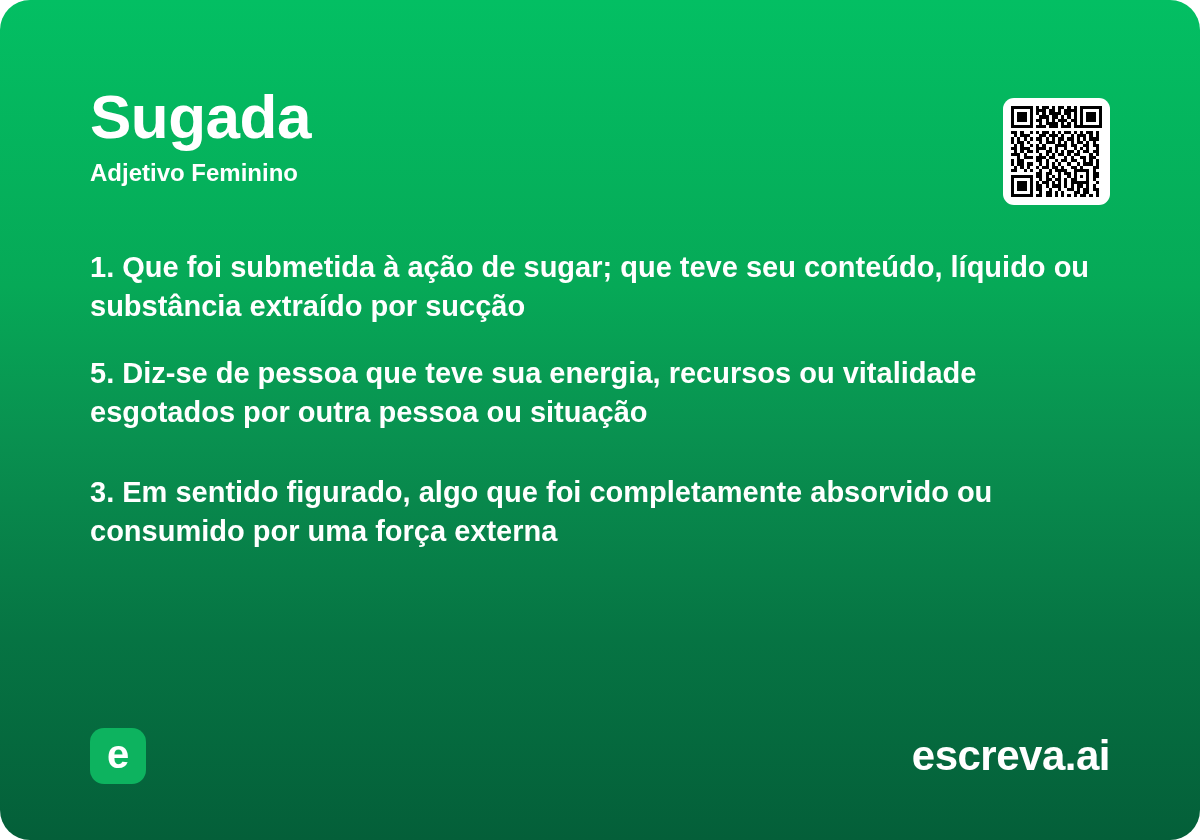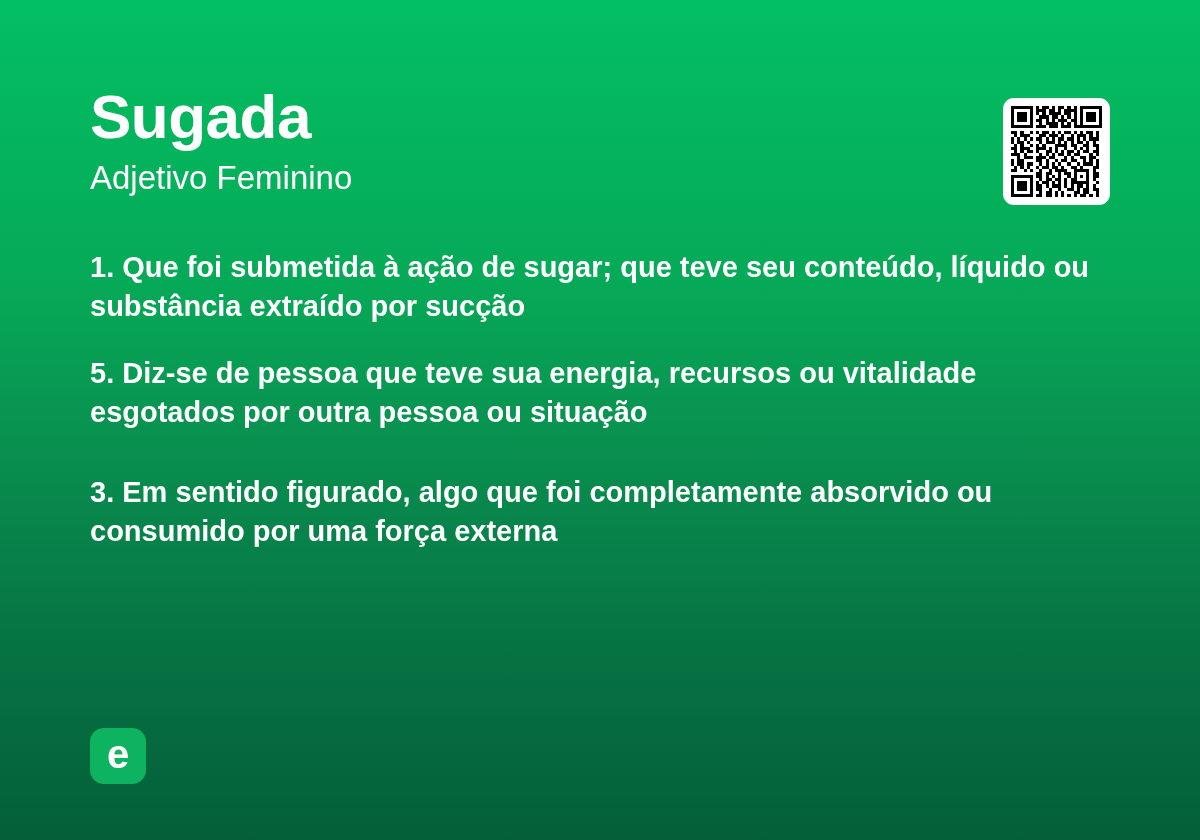--- a/index.html
+++ b/index.html
@@ -12,40 +12,41 @@
     position:relative;
     width:1200px; height:840px;
     background:linear-gradient(180deg,
       #03bf63 0%,
       #06a957 34%,
       #099150 52%,
       #067443 76%,
       #045f39 100%);
     color:#ffffff;
     overflow:hidden;
+    border-radius:30px;
   }
 
   
   .header {
     position:absolute;
     left:90px; top:86px;
     width:880px;
   }
   .word-title {
     font-size:62px;
     font-weight:bold;
     line-height:1.0;
     letter-spacing:-0.5px;
     color:#ffffff;
     white-space:nowrap;
   }
   .word-class {
     margin-top:12px;
-    font-size:33px;
-    font-weight:normal;
+    font-size:24px;
+    font-weight:bold;
     line-height:1.1;
     color:#ffffff;
     white-space:nowrap;
   }
 
   
   .qr-panel {
     position:absolute;
     right:90px; top:98px;
     width:107px; height:107px;
@@ -375,15 +376,16 @@
   </div>
 
   <div class="definitions">
     <p class="definition">1. Que foi submetida à ação de sugar; que teve seu conteúdo, líquido ou substância extraído por sucção</p>
     <p class="definition">5. Diz-se de pessoa que teve sua energia, recursos ou vitalidade esgotados por outra pessoa ou situação</p>
     <p class="definition">3. Em sentido figurado, algo que foi completamente absorvido ou consumido por uma força externa</p>
   </div>
 
   <div class="footer">
     <div class="logo-mark">e</div>
+    <div class="brand-name">escreva.ai</div>
   </div>
 
 </div>
 
 </body></html>

